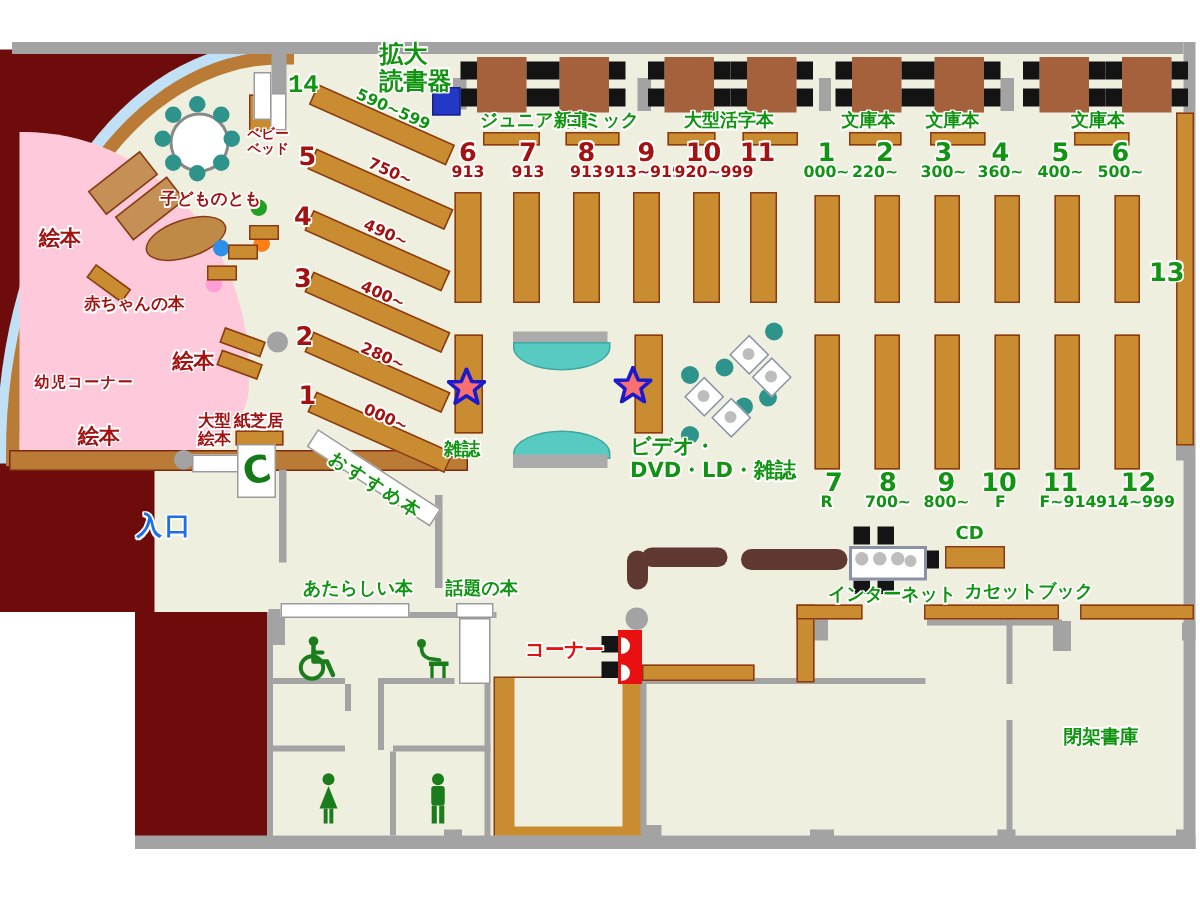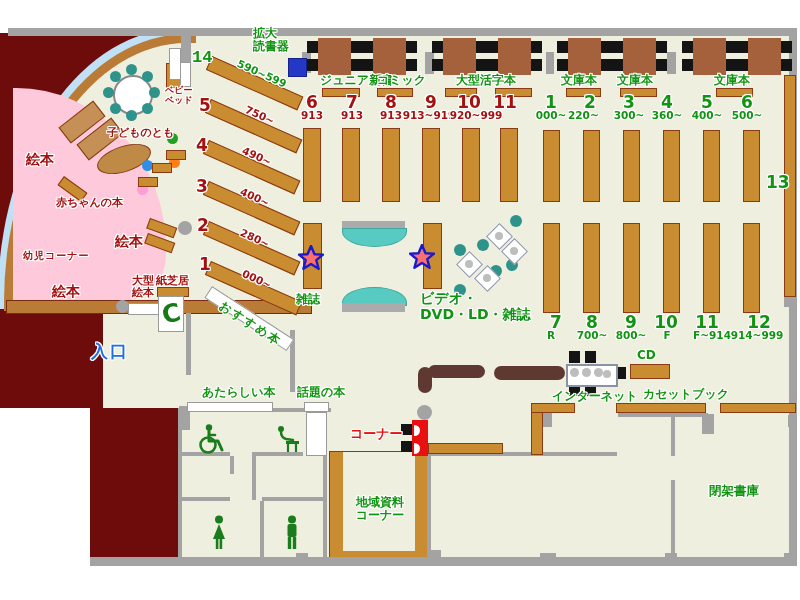--- a/index.html
+++ b/index.html
@@ -91,21 +91,21 @@
     <rect x="9.6" y="24" width="2.6" height="10" fill="#1B7C1B"></rect>
   </svg>
   <svg class="icon" style="left:283px;top:515px" width="18" height="38" viewBox="0 0 18 38">
     <circle cx="9" cy="4.5" r="4" fill="#1B7C1B"></circle>
     <rect x="4.5" y="9" width="9" height="13" rx="2" fill="#1B7C1B"></rect>
     <rect x="4.8" y="22" width="3.4" height="12" fill="#1B7C1B"></rect>
     <rect x="9.8" y="22" width="3.4" height="12" fill="#1B7C1B"></rect>
   </svg>
   <div class="icon" style="left:162px;top:299px;color:#157A15;font-size:25px;font-weight:bold;transform:rotate(-12deg)">C</div>
 
-  <div class="lb g" style="left:253px;top:27px;font-size:12px">
+  <div class="lb g" style="left:253px;top:27px;font-size:16px">
     <span style="display:block">拡大</span>
     <span style="display:block">読書器</span>
   </div>
   <div class="lb g" style="left:320px;top:74px;font-size:12px">ジュニア新書</div>
   <div class="lb g" style="left:377px;top:74px;font-size:12px">コミック</div>
   <div class="lb g" style="left:456px;top:74px;font-size:12px">大型活字本</div>
   <div class="lb g" style="left:561px;top:74px;font-size:12px">文庫本</div>
   <div class="lb g" style="left:617px;top:74px;font-size:12px">文庫本</div>
   <div class="lb g" style="left:714px;top:74px;font-size:12px">文庫本</div>
   <div class="lb g" style="left:296px;top:293px;font-size:12px">雑誌</div>
@@ -129,24 +129,20 @@
     <span style="display:block">絵本</span>
   </div>
   <div class="lb r" style="left:156px;top:275px;font-size:11px">紙芝居</div>
   <div class="lb bl" style="left:91px;top:342px;font-size:17px;letter-spacing:2px">入口</div>
   <div class="lb g" style="left:202px;top:386px;font-size:12px">あたらしい本</div>
   <div class="lb g" style="left:297px;top:386px;font-size:12px">話題の本</div>
   <div class="lb rd" style="left:350px;top:427px;font-size:13px">コーナー</div>
   <div class="lb g" style="left:552px;top:390px;font-size:12px">インターネット</div>
   <div class="lb g" style="left:637px;top:349px;font-size:12px">CD</div>
   <div class="lb g" style="left:643px;top:388px;font-size:12px">カセットブック</div>
-  <div class="lb g" style="left:344px;top:496px;width:72px;text-align:center;font-size:12px">
-    <span style="display:block">地域資料</span>
-    <span style="display:block">コーナー</span>
-  </div>
   <div class="lb g" style="left:709px;top:484px;font-size:12.5px">閉架書庫</div>
   <div class="lb g" style="left:766px;top:173px;font-size:17px">13</div>
 <div class="abs wall" style="left: 8px; top: 28px; width: 781px; height: 8px;"></div>
     <div class="abs wall" style="left: 789px; top: 28px; width: 8px; height: 538px;"></div>
     <div class="abs wall" style="left: 90px; top: 557px; width: 707px; height: 9px;"></div>
     <div class="abs wall" style="left: 181px; top: 28px; width: 10px; height: 50px;"></div>
     <div class="abs wall" style="left: 302px; top: 52px; width: 9px; height: 21px;"></div>
     <div class="abs wall" style="left: 425px; top: 52px; width: 9px; height: 22px;"></div>
     <div class="abs wall" style="left: 546px; top: 52px; width: 8px; height: 22px;"></div>
     <div class="abs wall" style="left: 667px; top: 52px; width: 9px; height: 22px;"></div>

